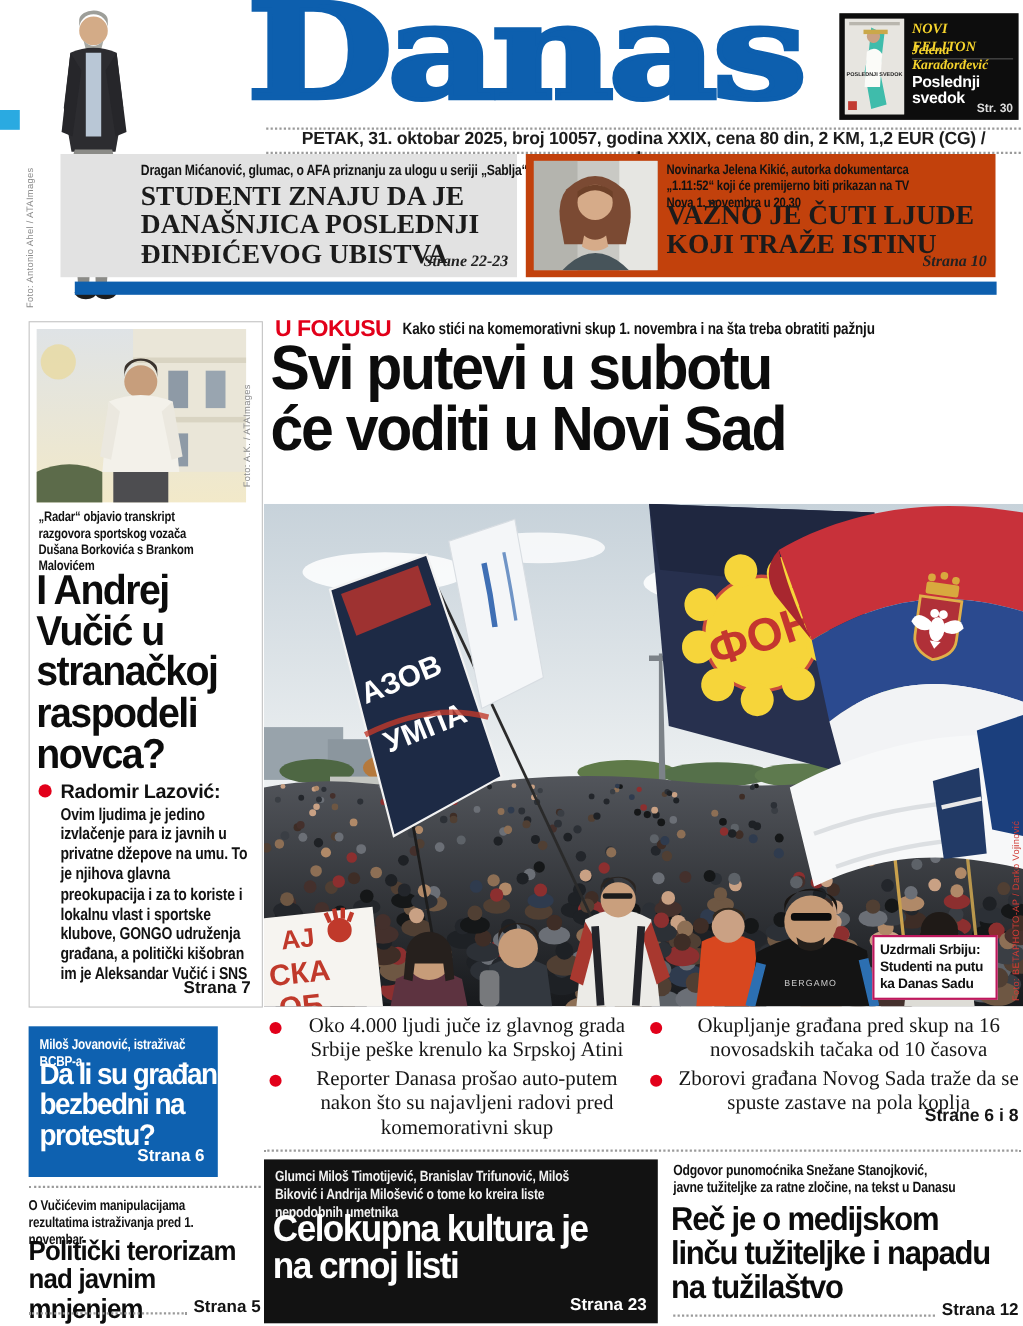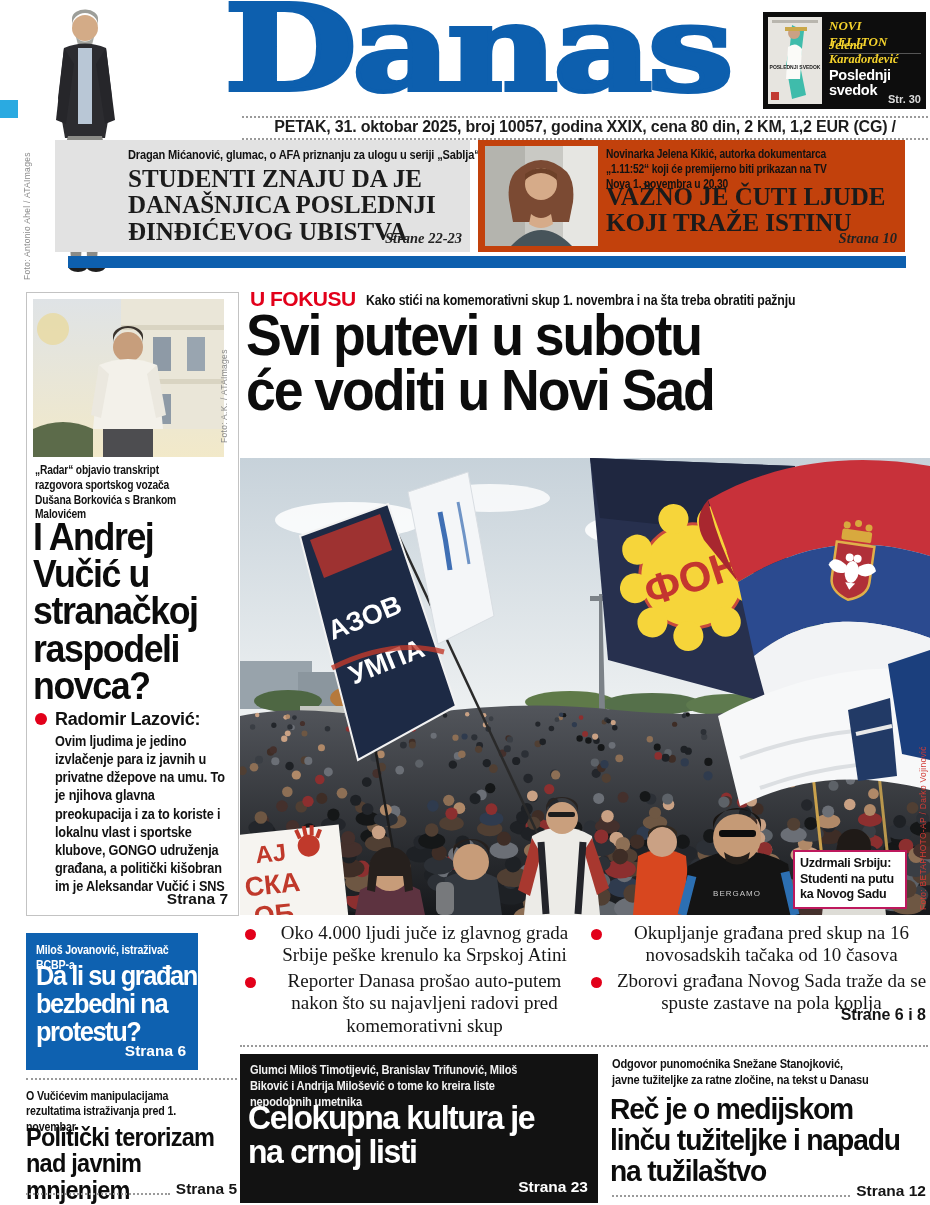--- a/index.html
+++ b/index.html
@@ -794,21 +794,21 @@
         <path d="M64,382 l-3,-9 M70,380 l-1,-10 M76,380 l1,-10 M81,383 l4,-8" stroke="#c0392b" stroke-width="4"></path>
         <text x="18" y="402" font-size="24" font-weight="bold" fill="#c0392b">AJ</text>
         <text x="4" y="434" font-size="27" font-weight="bold" fill="#c0392b">СКА</text>
         <text x="10" y="464" font-size="27" font-weight="bold" fill="#c0392b">ОБ</text>
       </g>
     </svg>
 
     <div class="abs" style="left:553px;top:392px;width:100px;background:#fff;border:2px solid #be185d;padding:4px 5px;font-weight:bold;font-size:12.5px;line-height:1.25;letter-spacing:-0.3px;color:#111;">
       <div>Uzdrmali Srbiju:</div>
       <div>Studenti na putu</div>
-      <div>ka Novog Sadu</div>
+      <div>ka Danas Sadu</div>
     </div>
     <div class="abs vcredit" style="right:2px;top:282px;height:170px;color:#d23b35;">Foto: BETAPHOTO-AP / Darko Vojinović</div>
   </div>
 
   <ul class="bullets abs" style="left:244px;top:922px;width:338px;">
     <li><span>Oko 4.000 ljudi juče iz glavnog grada Srbije peške krenulo ka Srpskoj Atini</span></li>
     <li><span>Reporter Danasa prošao auto-putem nakon što su najavljeni radovi pred komemorativni skup</span></li>
   </ul>
   <ul class="bullets abs" style="left:590px;top:922px;width:340px;">
     <li><span>Okupljanje građana pred skup na 16 novosadskih tačaka od 10 časova</span></li>

